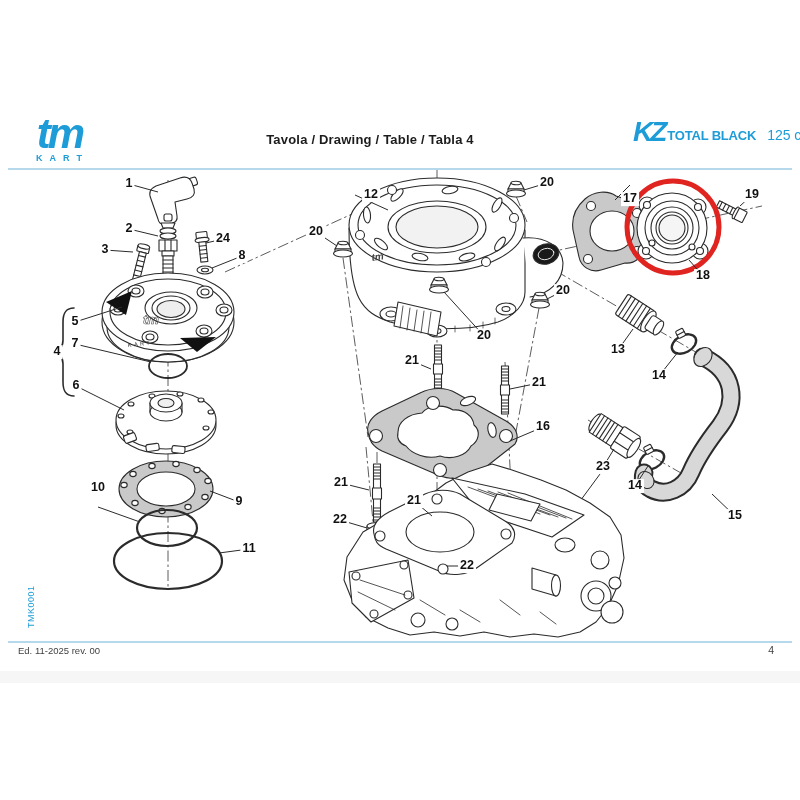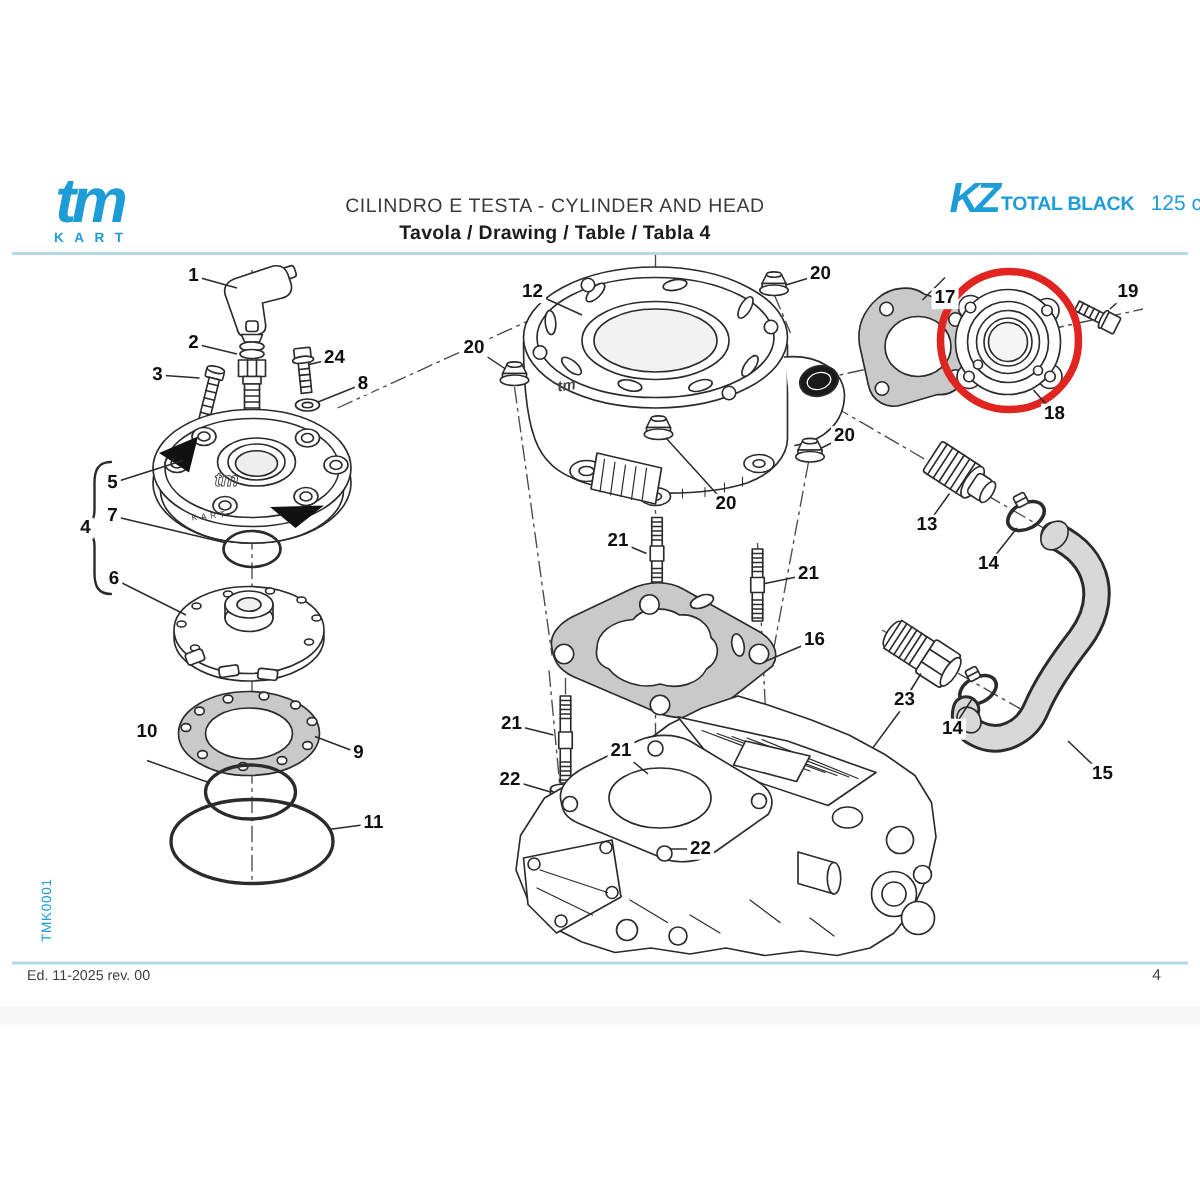--- a/index.html
+++ b/index.html
@@ -33,21 +33,20 @@
 <body>
 
 <div class="page">
 
   <div class="logo">
     <div class="logo-tm">tm</div>
     <div class="logo-kart">KART</div>
   </div>
 
   <div class="title-block">
-    <div class="title">CILINDRO E TESTA  - CYLINDER AND HEAD</div>
     <div class="subtitle">Tavola / Drawing / Table / Tabla 4</div>
   </div>
 
   <div class="brand">
     <span class="brand-kz">KZ</span>
     <span class="brand-edition">TOTAL BLACK</span>
     <span class="brand-cc">125 cc</span>
   </div>
 
   <div class="rule rule-top"></div>
@@ -405,21 +404,21 @@
     <div class="callout" style="left: 105px; top: 250px;">3</div>
     <div class="callout" style="left: 223px; top: 239px;">24</div>
     <div class="callout" style="left: 242px; top: 256px;">8</div>
     <div class="callout" style="left: 75px; top: 322px;">5</div>
     <div class="callout" style="left: 57px; top: 352px;">4</div>
     <div class="callout" style="left: 75px; top: 344px;">7</div>
     <div class="callout" style="left: 76px; top: 386px;">6</div>
     <div class="callout" style="left: 98px; top: 488px;">10</div>
     <div class="callout" style="left: 239px; top: 502px;">9</div>
     <div class="callout" style="left: 249px; top: 549px;">11</div>
-    <div class="callout" style="left: 355px; top: 195px;">12</div>
+    <div class="callout" style="left: 371px; top: 195px;">12</div>
     <div class="callout" style="left: 547px; top: 183px;">20</div>
     <div class="callout" style="left: 316px; top: 232px;">20</div>
     <div class="callout" style="left: 484px; top: 336px;">20</div>
     <div class="callout" style="left: 563px; top: 291px;">20</div>
     <div class="callout" style="left: 630px; top: 199px;">17</div>
     <div class="callout" style="left: 752px; top: 195px;">19</div>
     <div class="callout" style="left: 703px; top: 276px;">18</div>
     <div class="callout" style="left: 618px; top: 350px;">13</div>
     <div class="callout" style="left: 659px; top: 376px;">14</div>
     <div class="callout" style="left: 735px; top: 516px;">15</div>

